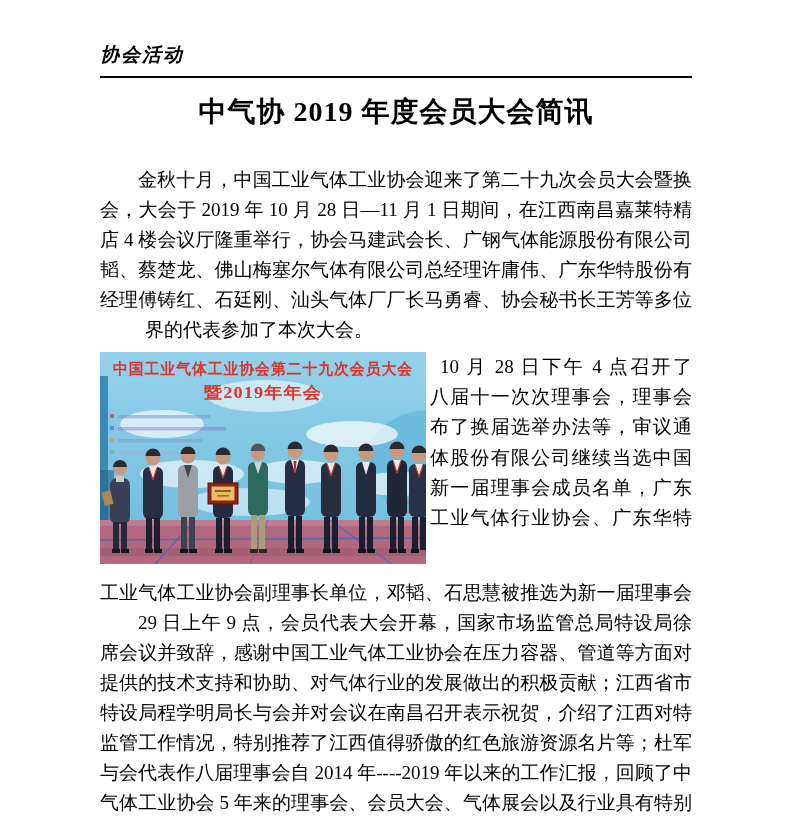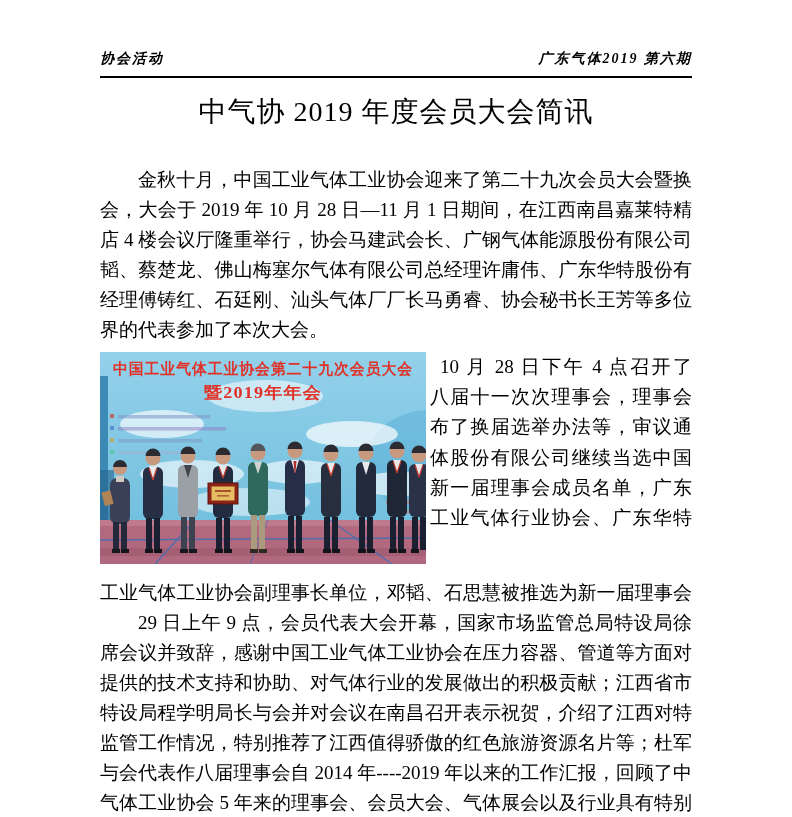--- a/index.html
+++ b/index.html
@@ -5,52 +5,51 @@
   html,body{margin:0;padding:0;}
   body{
     width:792px;height:817px;background:#ffffff;
     font-family:"Liberation Serif","DejaVu Serif",serif;color:#000;
   }
   .page{position:relative;width:792px;height:817px;overflow:hidden;background:#fff;}
   .content{position:absolute;left:100px;top:0;width:592px;}
 
   
   .hdr-row{display:flex;justify-content:space-between;align-items:flex-end;
-    margin-top:46px;height:22px;font-style:italic;font-weight:bold;font-size:14px;
+    margin-top:46px;height:22px;font-style:italic;font-weight:bold;font-size:19px;
     letter-spacing:2px;}
   .rule{border:0;border-top:2px solid #000;margin:8px 0 0 0;}
 
   
   .title{margin:14px 0 0 0;height:40px;line-height:40px;text-align:center;
-    font-size:28px;font-weight:normal;letter-spacing:1px;}
+    font-size:28px;font-weight:bold;letter-spacing:1px;}
 
   
   .bline{font-size:19px;line-height:30px;height:30px;overflow:hidden;
     text-align:justify;text-align-last:justify;}
-  .no-just{text-align:left;text-align-last:left;}
+  .no-just{text-align:left;text-align-last:left;margin-left:45px;}
   .indent{text-indent:38px;}
   .indent-sm{text-indent:10px;}
 
   .p1{margin-top:33px;}
   .photo-row{display:flex;margin-top:7px;}
   .photo-box{flex:0 0 auto;width:314px;height:212px;}
   .photo-box svg{display:block;}
   .rcol{flex:1 1 auto;padding-left:16px;min-width:0;}
   .rcol .bline{line-height:30.2px;height:30.2px;}
   .p2b{margin-top:14px;}
 </style>
 </head>
 <body>
 
 <div class="page">
   <div class="content">
 
     <div class="hdr-row">
       <span>协会活动</span>
-      <span>广东气体2019 第六期</span>
     </div>
     <hr class="rule">
 
     <h1 class="title">中气协 2019 年度会员大会简讯</h1>
 
     <div class="p1">
 
     <div class="bline indent">金秋十月，中国工业气体工业协会迎来了第二十九次会员大会暨换届选举大</div>
         <div class="bline">会，大会于 2019 年 10 月 28 日—11 月 1 日期间，在江西南昌嘉莱特精典国际酒</div>
         <div class="bline">店 4 楼会议厅隆重举行，协会马建武会长、广钢气体能源股份有限公司总经理邓</div>

